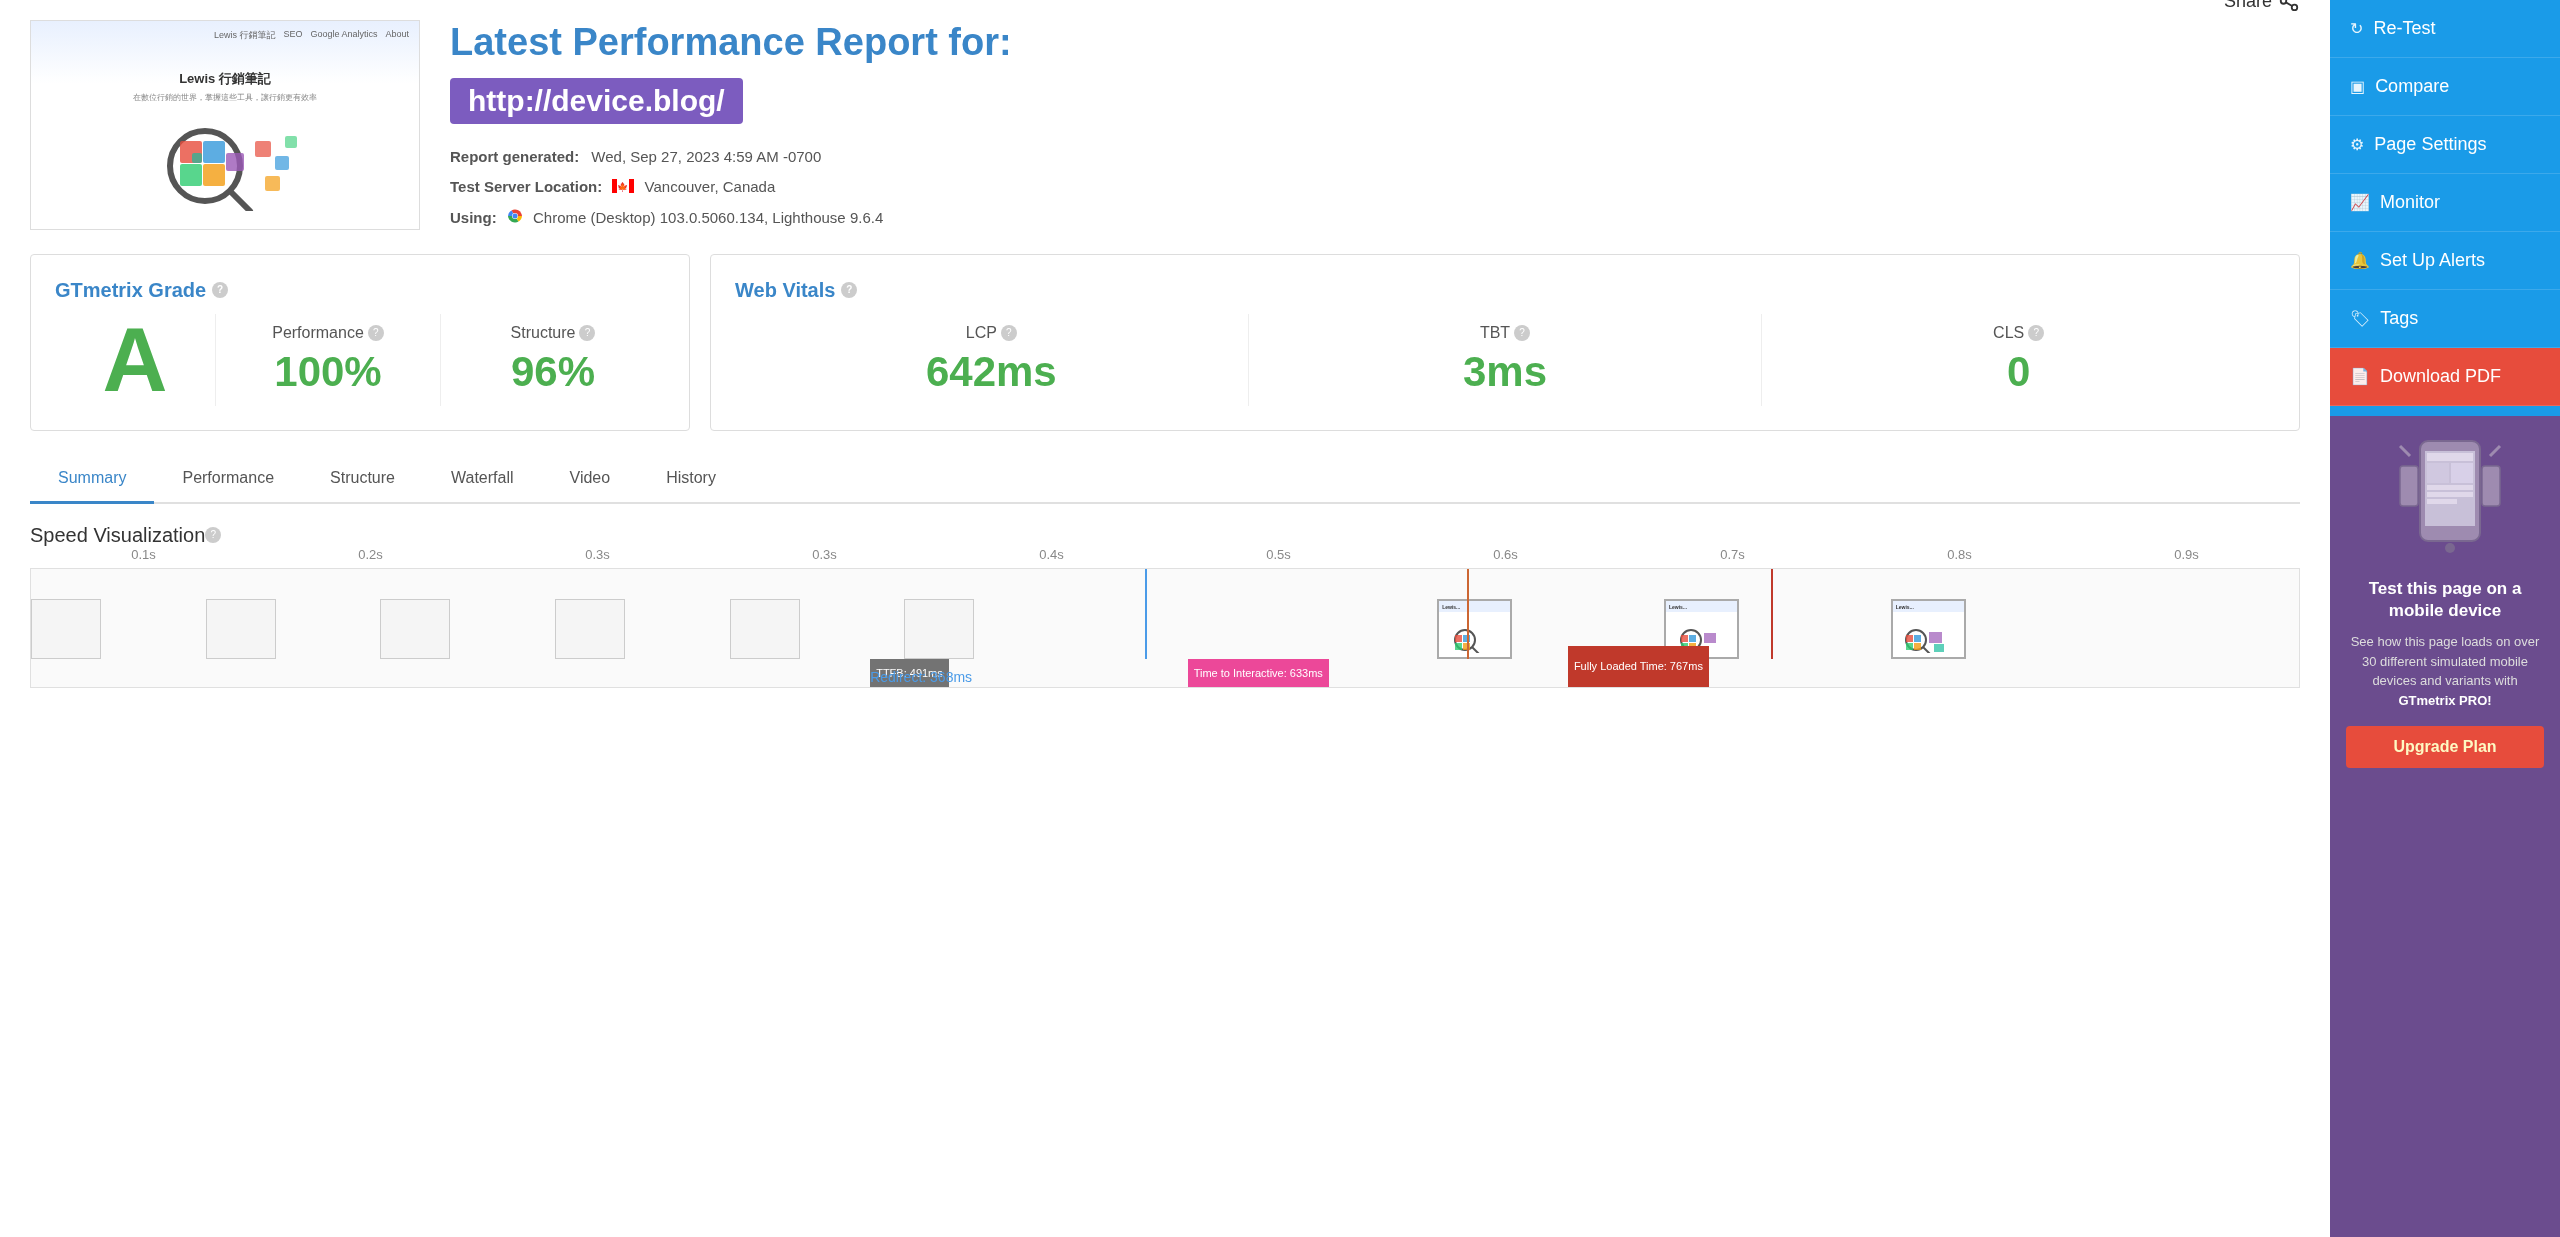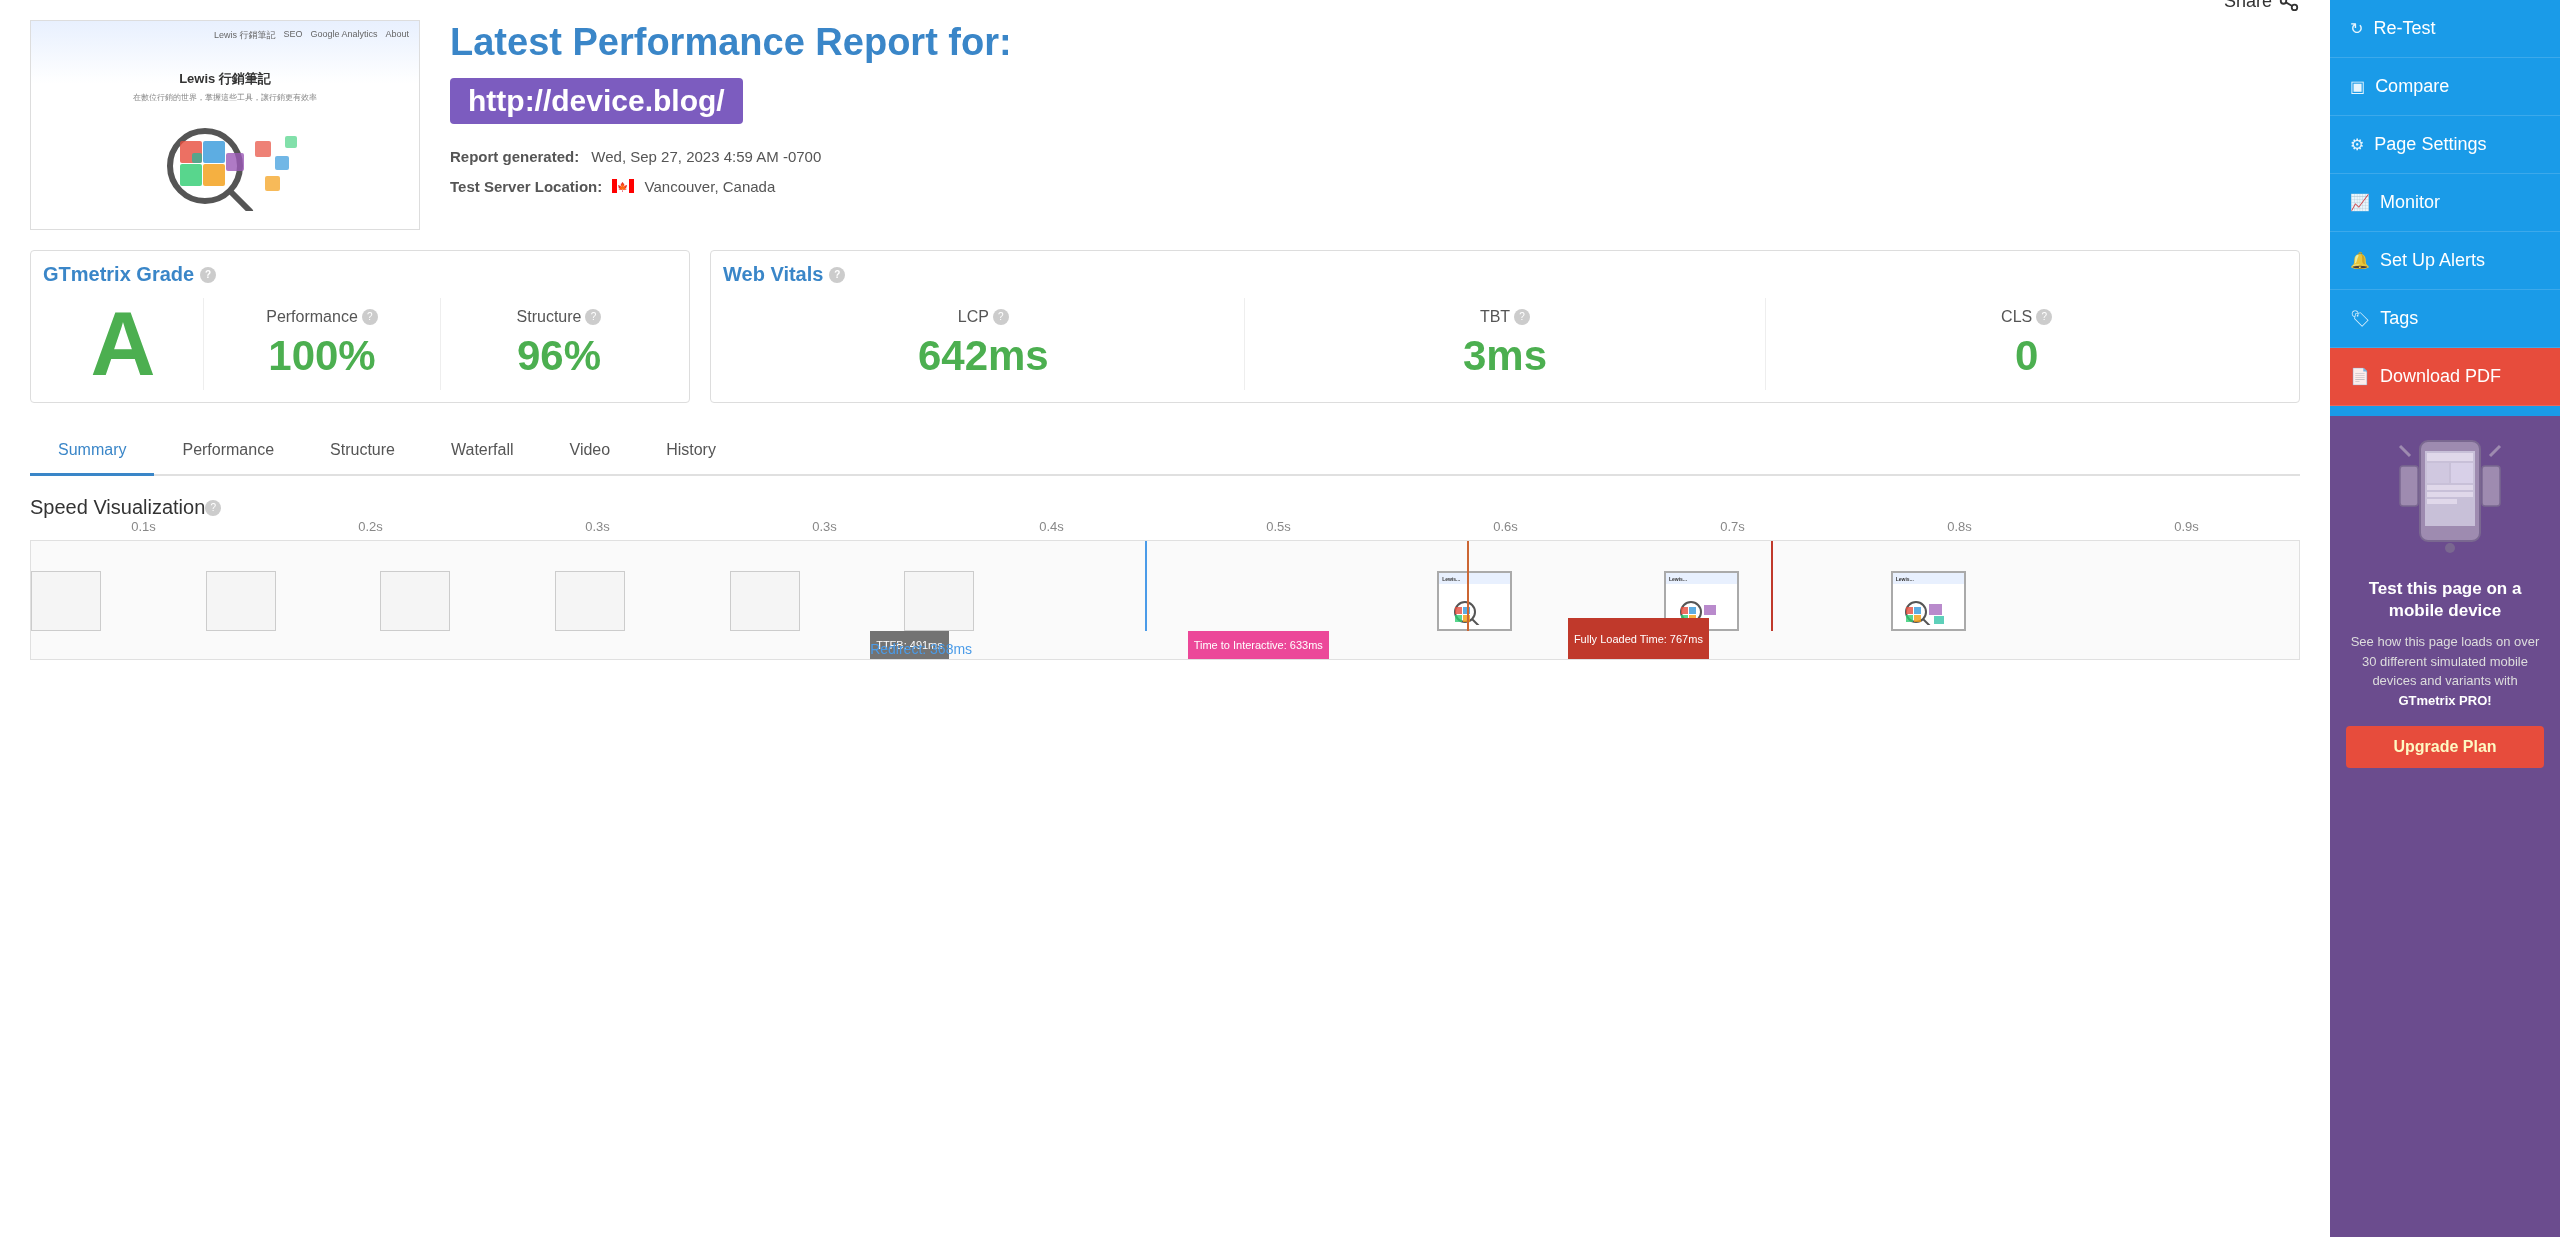--- a/index.html
+++ b/index.html
@@ -25,21 +25,21 @@
     .report-meta { font-size: 15px; color: #555; line-height: 2; }
     .report-meta span.label { color: #555; font-weight: bold; }
     .report-meta span.value { color: #555; }
 
     
     .share-btn { position: relative; display: flex; align-items: center; gap: 6px; background: none; border: none; font-size: 18px; color: #333; cursor: pointer; float: right; margin-top: -30px; }
 
     
     .grades-section { display: flex; gap: 20px; margin-bottom: 24px; }
 
-    .grade-card { border: 1px solid #ddd; border-radius: 4px; padding: 12px; }
+    .grade-card { border: 1px solid #ddd; border-radius: 4px; padding: 24px; }
     .grade-card-title { font-size: 20px; font-weight: bold; color: #3a86c8; margin-bottom: 12px; display: flex; align-items: center; gap: 6px; }
     .question-mark { display: inline-block; width: 16px; height: 16px; border-radius: 50%; background: #ccc; color: #fff; font-size: 10px; text-align: center; line-height: 16px; cursor: pointer; }
 
     .gtmetrix-grade { width: 660px; }
     .gtmetrix-grade-body { display: flex; align-items: center; }
     .grade-letter { font-size: 90px; font-weight: bold; color: #4caf50; width: 160px; text-align: center; line-height: 1; }
     .grade-stats { display: flex; gap: 0; flex: 1; }
     .grade-stat { flex: 1; text-align: center; padding: 10px; border-left: 1px solid #eee; }
     .grade-stat-label { font-size: 16px; color: #555; margin-bottom: 6px; display: flex; align-items: center; justify-content: center; gap: 4px; }
     .grade-stat-value { font-size: 42px; font-weight: bold; color: #4caf50; }
@@ -156,20 +156,36 @@
             <span style="display:inline-block; margin: 0 6px; vertical-align:middle;">
               <svg width="22" height="14" viewBox="0 0 22 14">
                 <rect x="0" y="0" width="5" height="14" fill="#FF0000"></rect>
                 <rect x="17" y="0" width="5" height="14" fill="#FF0000"></rect>
                 <rect x="5" y="0" width="12" height="14" fill="white"></rect>
                 <text x="11" y="11" text-anchor="middle" font-size="9" fill="#FF0000">🍁</text>
               </svg>
             </span>
             <span class="value">Vancouver, Canada</span>
           </div>
+          <div>
+            <span class="label">Using:</span>
+            
+            <span style="display:inline-block; margin: 0 6px; vertical-align:middle;">
+              <svg width="16" height="16" viewBox="0 0 16 16">
+                <circle cx="8" cy="8" r="8" fill="white"></circle>
+                <path d="M8 8 L15 8 A7 7 0 0 0 4.5 2.5 Z" fill="#EA4335"></path>
+                <path d="M8 8 L4.5 2.5 A7 7 0 0 0 1 8 Z" fill="#4285F4"></path>
+                <path d="M8 8 L1 8 A7 7 0 0 0 11.5 13.5 Z" fill="#34A853"></path>
+                <path d="M8 8 L11.5 13.5 A7 7 0 0 0 15 8 Z" fill="#FBBC04"></path>
+                <circle cx="8" cy="8" r="3" fill="white"></circle>
+                <circle cx="8" cy="8" r="2.5" fill="#4285F4"></circle>
+              </svg>
+            </span>
+            <span class="value">Chrome (Desktop) 103.0.5060.134, Lighthouse 9.6.4</span>
+          </div>
         </div>
       </div>
     </div>
 
     <div class="grades-section">
 
       <div class="grade-card gtmetrix-grade">
         <div class="grade-card-title">
           <span>GTmetrix Grade</span>
           <span class="question-mark">?</span>

